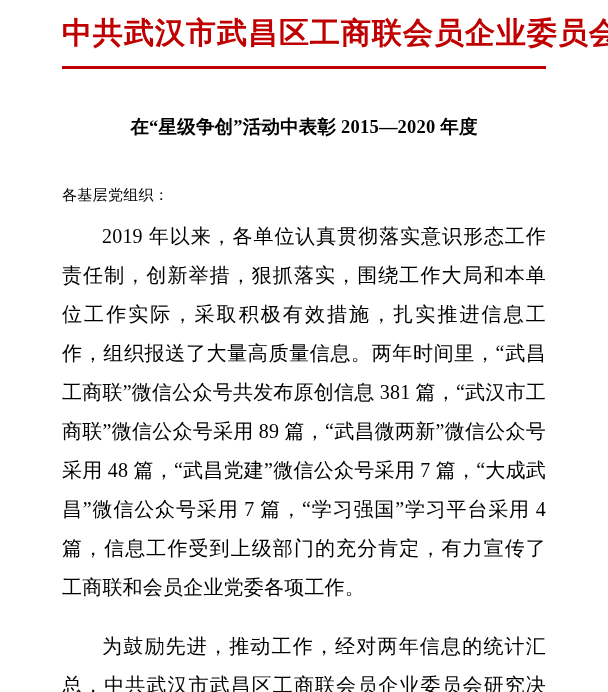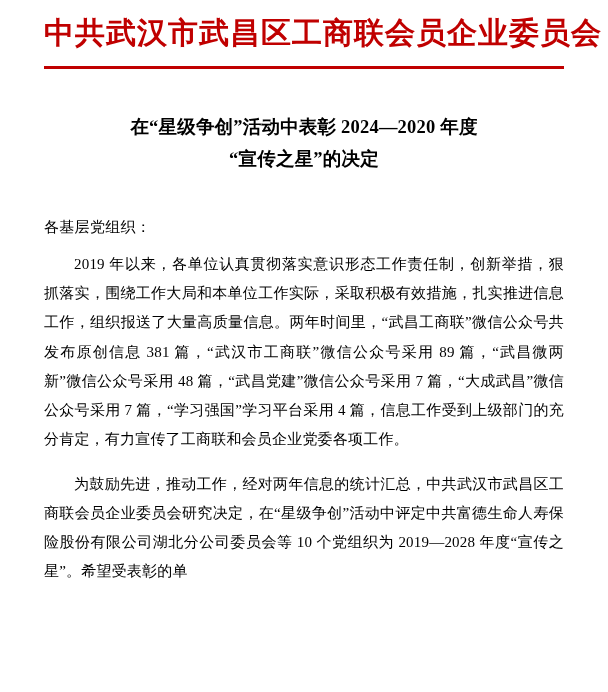--- a/index.html
+++ b/index.html
@@ -12,21 +12,21 @@
     background: #ffffff;
     font-family: "Liberation Serif", "DejaVu Serif", serif;
     color: #000000;
     overflow: hidden;
   }
   .page {
     position: relative;
     width: 608px;
     height: 692px;
     box-sizing: border-box;
-    padding: 0 44px;
+    padding: 0 62px;
   }
   
   .masthead {
     padding-top: 14px;
     text-align: center;
   }
   .masthead-title {
     color: #c00000;
     font-family: "Liberation Serif", "DejaVu Serif", serif;
     font-weight: bold;
@@ -56,41 +56,40 @@
   }
   
   .salutation {
     margin-top: 38px;
     font-size: 15px;
     line-height: 1.9;
     letter-spacing: 0.3px;
   }
   .para {
     margin-top: 8px;
-    font-size: 15px;
+    font-size: 20px;
     line-height: 1.95;
     letter-spacing: 0.2px;
     text-align: justify;
     text-justify: inter-ideograph;
     text-indent: 2em;
   }
 </style>
 </head>
 <body>
 
 <div class="page">
 
   <div class="masthead">
     <div class="masthead-title">中共武汉市武昌区工商联会员企业委员会</div>
     <div class="masthead-rule"></div>
   </div>
 
   <div class="doc-title">
-    <span class="tline">在“星级争创”活动中表彰 2024—2020 年度</span>
-    <span class="tline">“宣传之星”的决定</span>
+    <span class="tline">在“星级争创”活动中表彰 2015—2020 年度</span>
   </div>
 
   <div class="salutation">各基层党组织：</div>
 
   <p class="para">2019 年以来，各单位认真贯彻落实意识形态工作责任制，创新举措，狠抓落实，围绕工作大局和本单位工作实际，采取积极有效措施，扎实推进信息工作，组织报送了大量高质量信息。两年时间里，“武昌工商联”微信公众号共发布原创信息 381 篇，“武汉市工商联”微信公众号采用 89 篇，“武昌微两新”微信公众号采用 48 篇，“武昌党建”微信公众号采用 7 篇，“大成武昌”微信公众号采用 7 篇，“学习强国”学习平台采用 4 篇，信息工作受到上级部门的充分肯定，有力宣传了工商联和会员企业党委各项工作。</p>
 
   <p class="para">为鼓励先进，推动工作，经对两年信息的统计汇总，中共武汉市武昌区工商联会员企业委员会研究决定，在“星级争创”活动中评定中共富德生命人寿保险股份有限公司湖北分公司委员会等 10 个党组织为 2019—2028 年度“宣传之星”。希望受表彰的单</p>
 
 </div>
 

